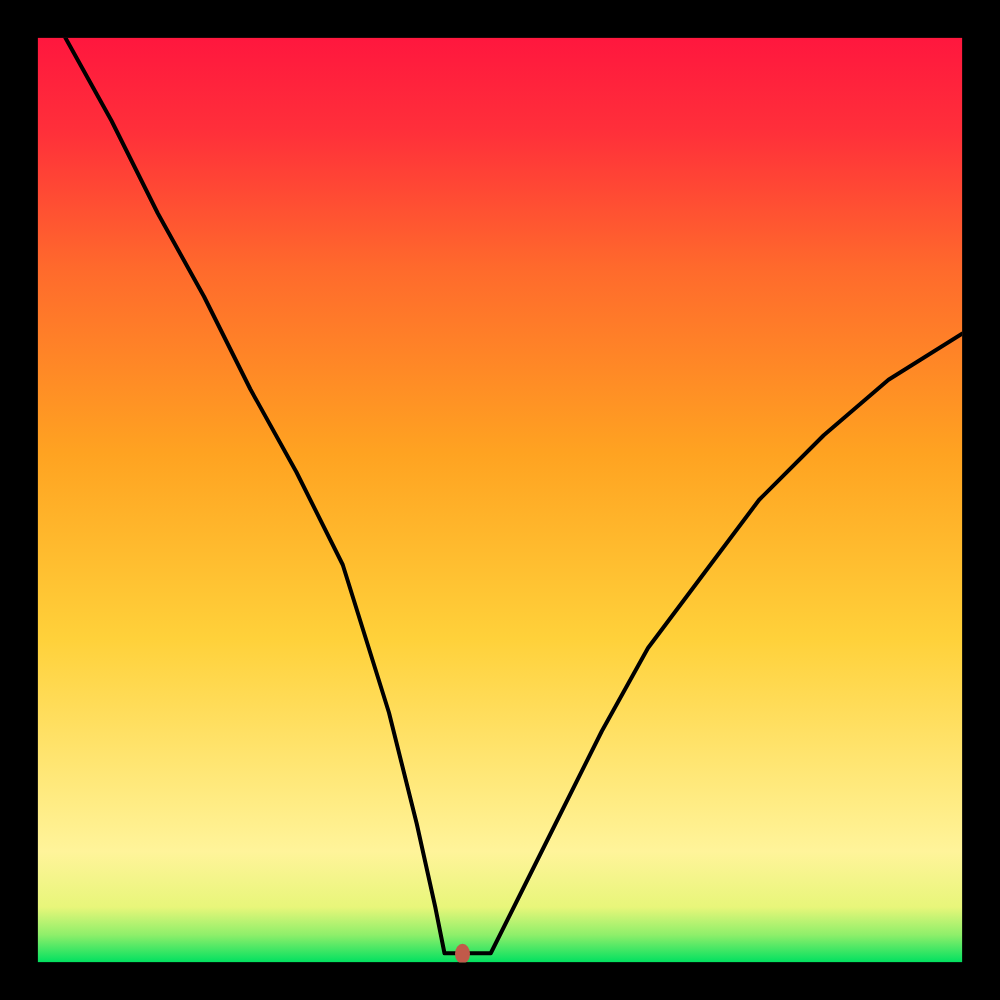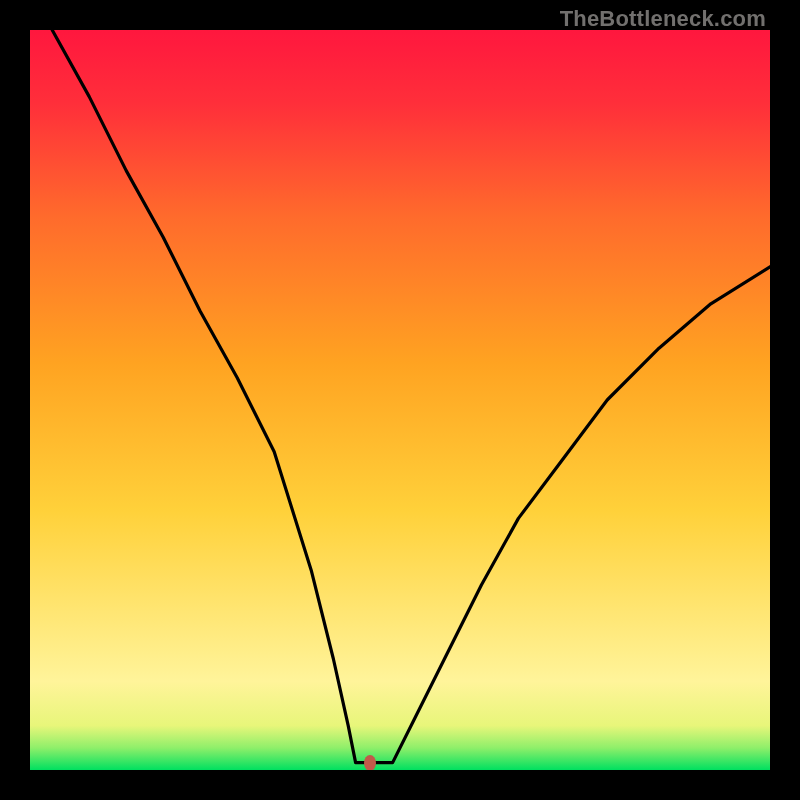--- a/index.html
+++ b/index.html
@@ -49,21 +49,20 @@
     font-size: 22px;
     font-weight: 600;
     color: #72706e;
     letter-spacing: 0.2px;
   }
 </style>
 </head>
 <body>
 
 <div class="frame">
-  <div class="watermark">TheBottleneck.com</div>
   <div class="plot-area">
     <svg class="bg-gradient" viewBox="0 0 740 740" preserveAspectRatio="none">
       <defs>
         <linearGradient id="grad" x1="0" y1="1" x2="0" y2="0">
             <stop offset="0%" stop-color="#00e060"></stop>
             <stop offset="3%" stop-color="#8fef6a"></stop>
             <stop offset="6%" stop-color="#e8f67a"></stop>
             <stop offset="12%" stop-color="#fff49a"></stop>
             <stop offset="35%" stop-color="#ffd13a"></stop>
             <stop offset="55.00000000000001%" stop-color="#ffa321"></stop>

